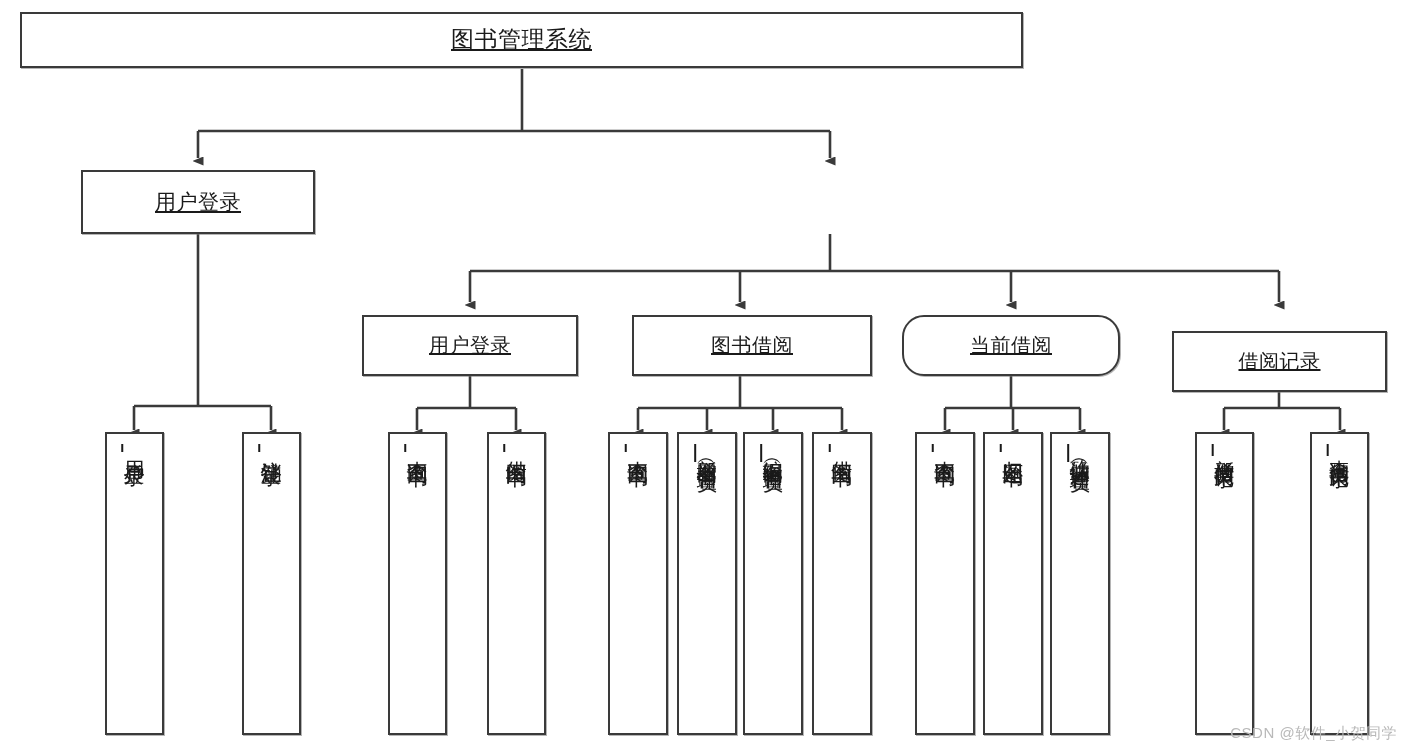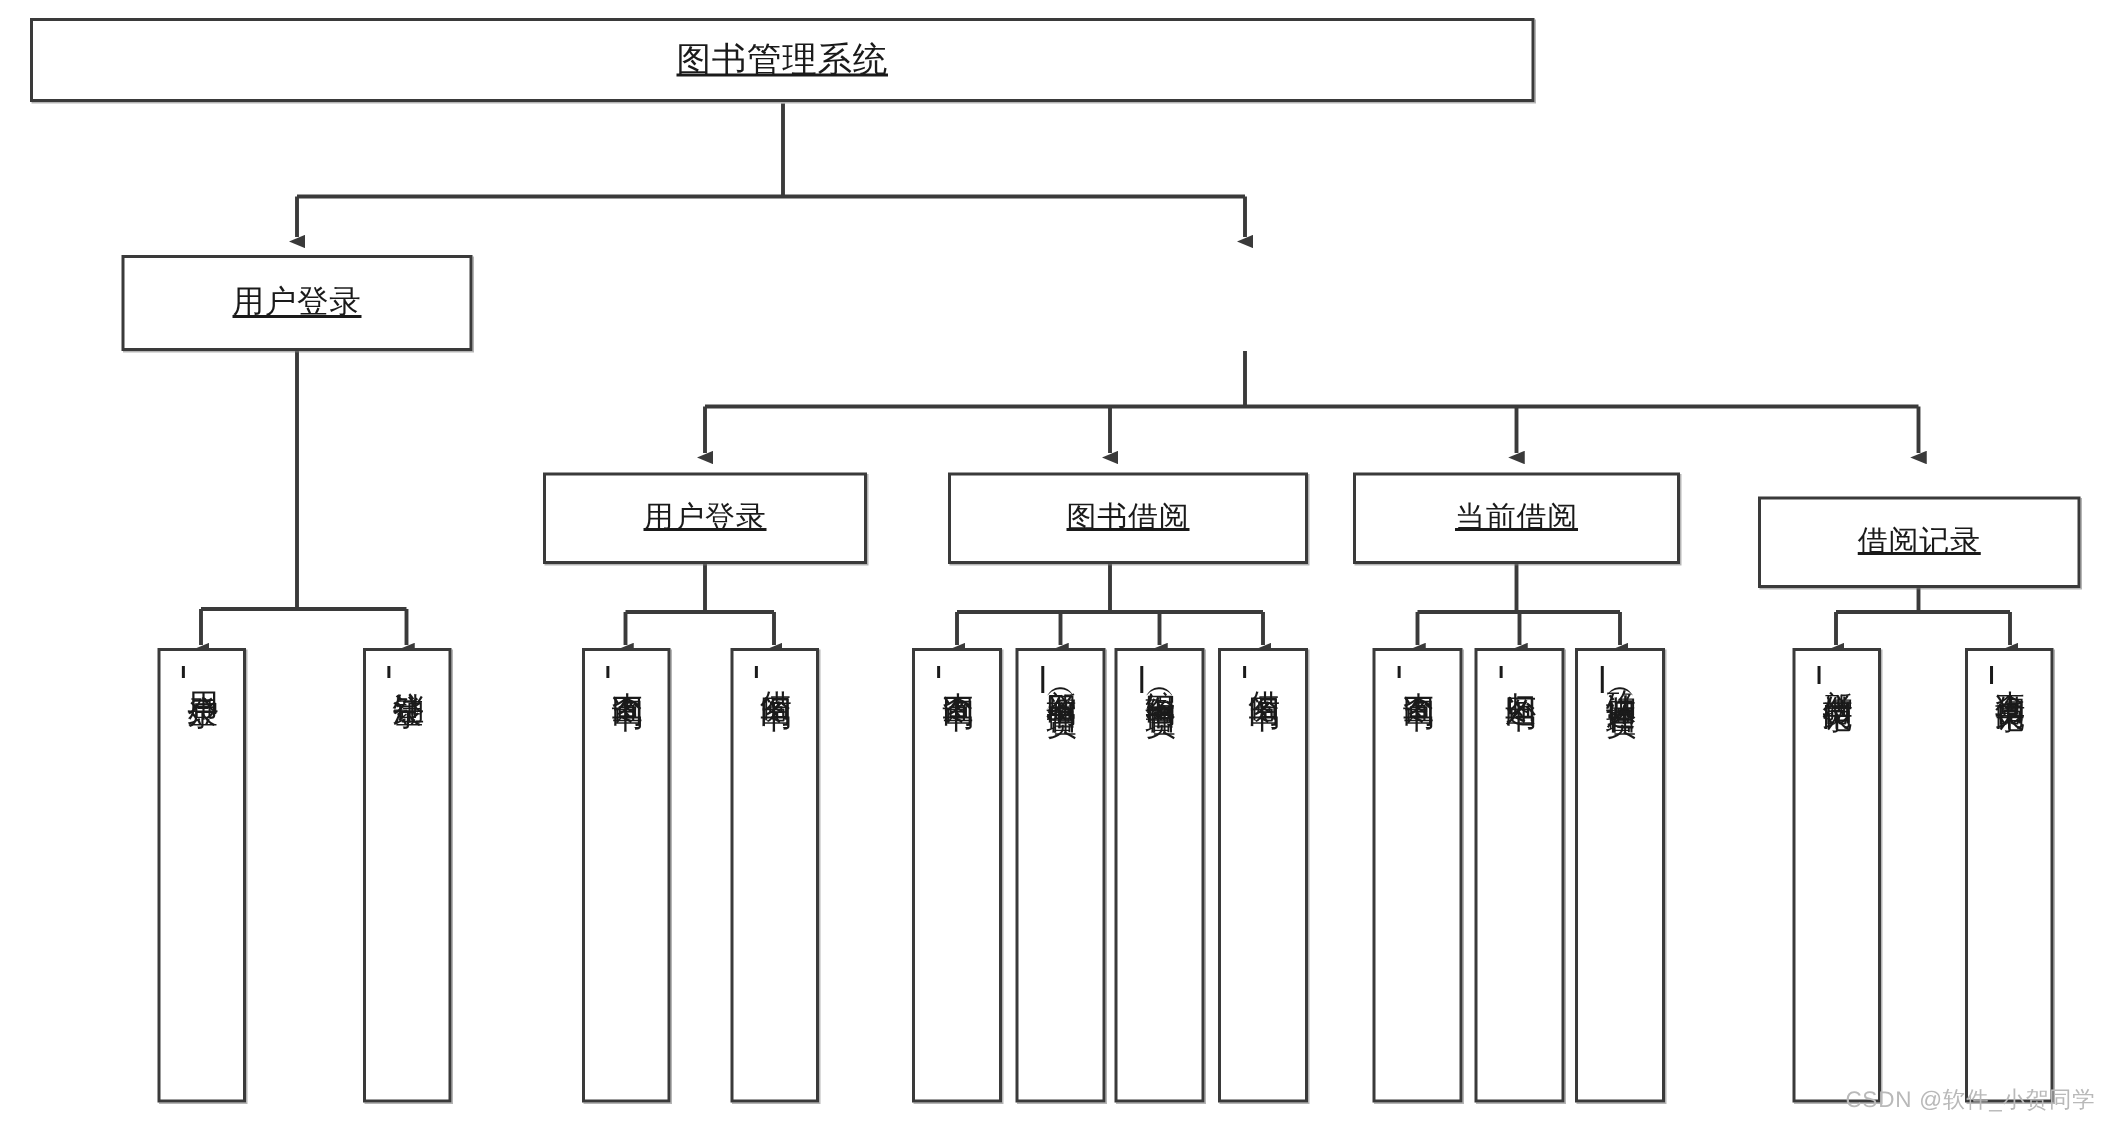--- a/index.html
+++ b/index.html
@@ -84,21 +84,21 @@
   <div class="node lvl2" style="left:81px;top:170px;width:234px;height:64px;">
     <span class="node-label">用户登录</span>
   </div>
 
   <div class="node lvl3" style="left:362px;top:315px;width:216px;height:61px;">
     <span class="node-label">用户登录</span>
   </div>
   <div class="node lvl3" style="left:632px;top:315px;width:240px;height:61px;">
     <span class="node-label">图书借阅</span>
   </div>
-  <div class="node lvl3" style="left:902px;top:315px;width:218px;height:61px;">
+  <div class="node lvl3" style="left:902px;top:315px;width:218px;height:61px;border-radius:22px;">
     <span class="node-label">当前借阅</span>
   </div>
   <div class="node lvl3" style="left:1172px;top:331px;width:215px;height:61px;">
     <span class="node-label">借阅记录</span>
   </div>
 
   <div class="node leaf" style="left:105px;top:432px;width:59px;height:303px;">
     <span class="node-label">用户登录</span>
   </div>
   <div class="node leaf" style="left:242px;top:432px;width:59px;height:303px;">

